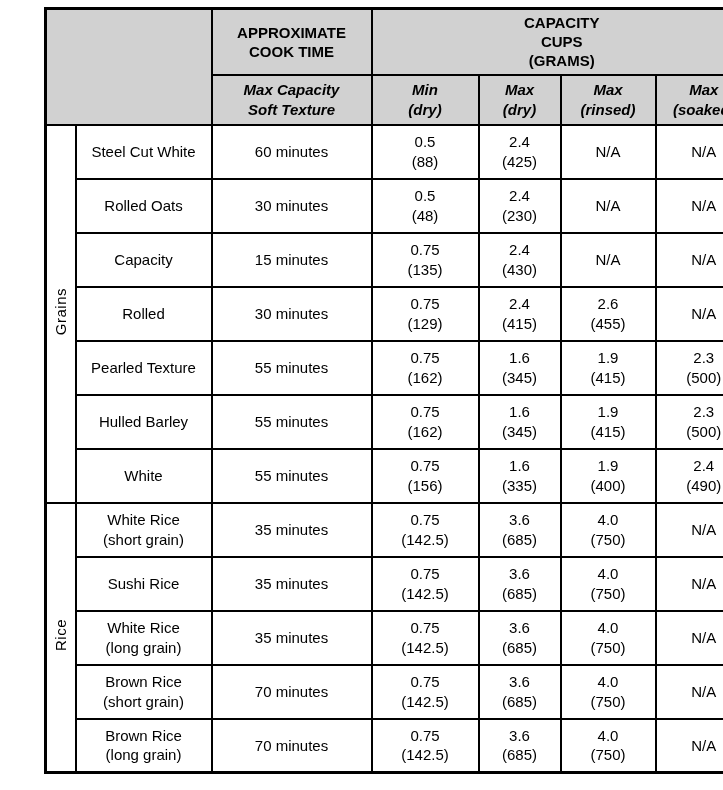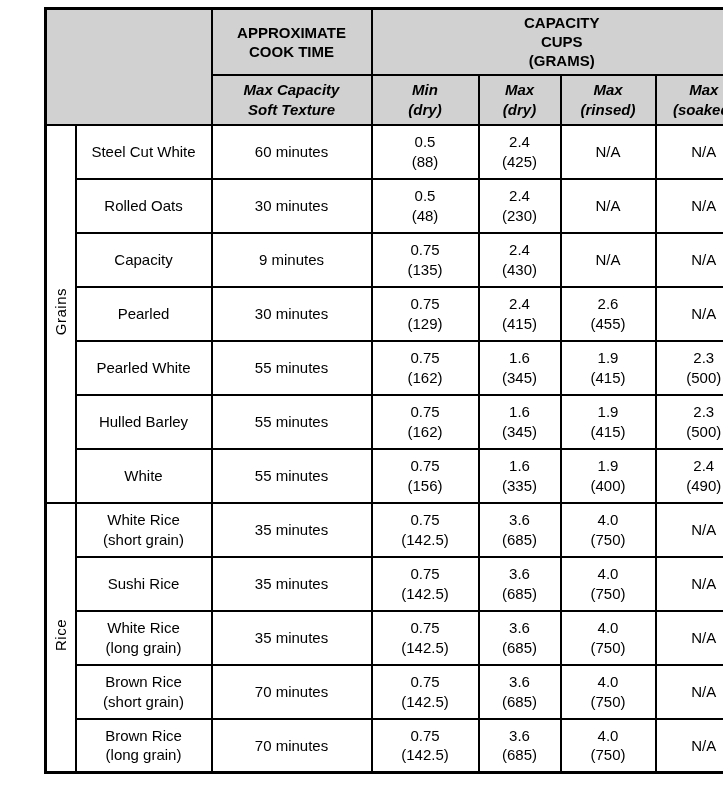--- a/index.html
+++ b/index.html
@@ -113,41 +113,41 @@
         <td class="time-cell">30 minutes</td>
         <td class="data-cell">0.5
 (48)</td>
         <td class="data-cell">2.4
 (230)</td>
         <td class="data-cell">N/A</td>
         <td class="data-cell">N/A</td>
       </tr>
       <tr>
         <td class="name-cell">Capacity</td>
-        <td class="time-cell">9 minutes</td>
+        <td class="time-cell">15 minutes</td>
         <td class="data-cell">0.75
 (135)</td>
         <td class="data-cell">2.4
 (430)</td>
         <td class="data-cell">N/A</td>
         <td class="data-cell">N/A</td>
       </tr>
       <tr>
-        <td class="name-cell">Pearled</td>
+        <td class="name-cell">Rolled</td>
         <td class="time-cell">30 minutes</td>
         <td class="data-cell">0.75
 (129)</td>
         <td class="data-cell">2.4
 (415)</td>
         <td class="data-cell">2.6
 (455)</td>
         <td class="data-cell">N/A</td>
       </tr>
       <tr>
-        <td class="name-cell">Pearled White</td>
+        <td class="name-cell">Pearled Texture</td>
         <td class="time-cell">55 minutes</td>
         <td class="data-cell">0.75
 (162)</td>
         <td class="data-cell">1.6
 (345)</td>
         <td class="data-cell">1.9
 (415)</td>
         <td class="data-cell">2.3
 (500)</td>
       </tr>

